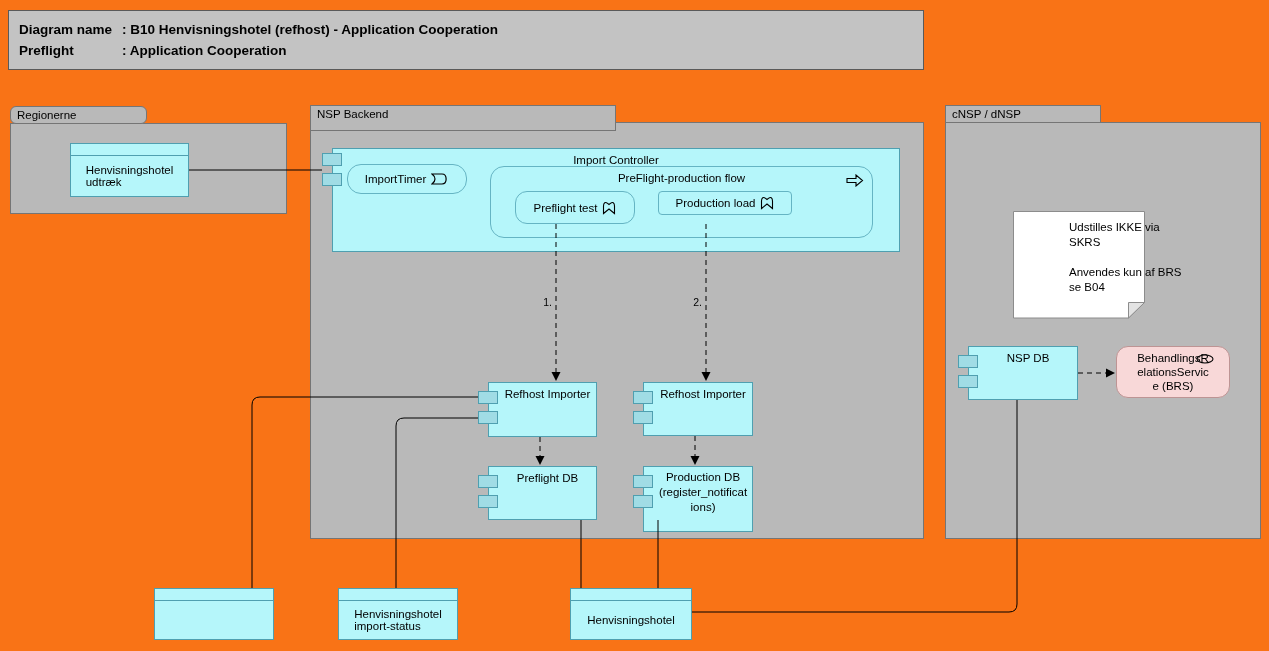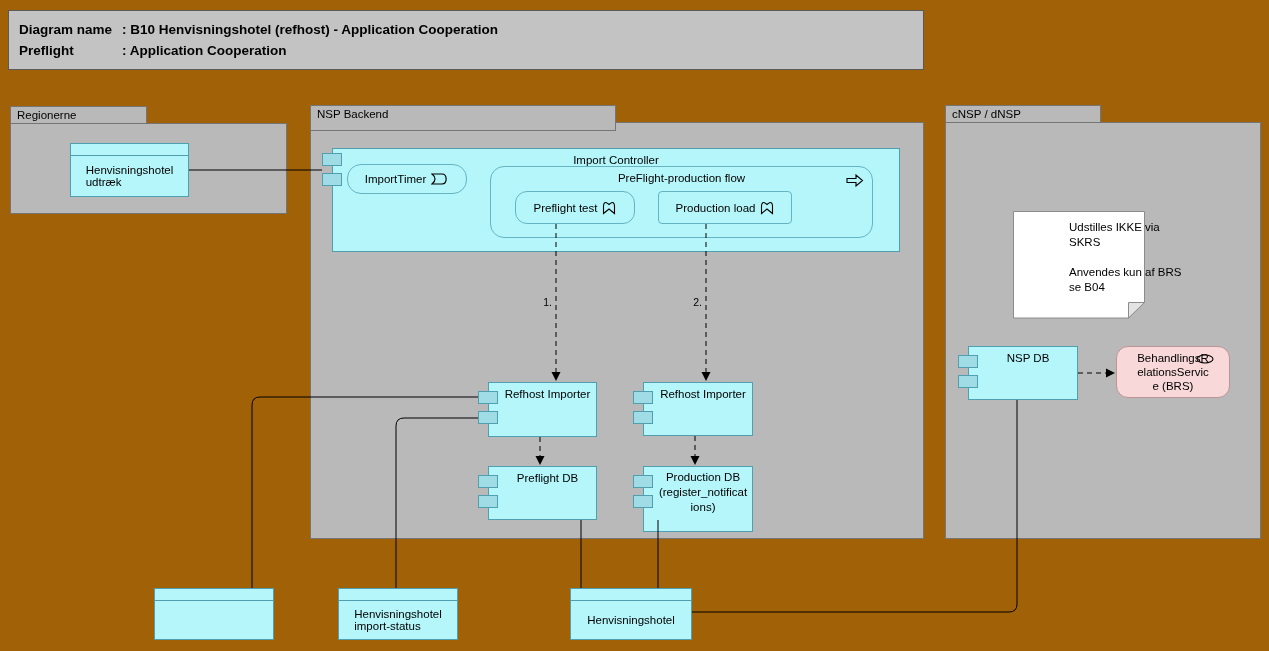--- a/index.html
+++ b/index.html
@@ -1,16 +1,16 @@
 <!DOCTYPE html>
 <html style="--title_fill: #c3c3c3; --title_border: #5a5a5a; --group_fill: #b9b9b9; --group_border: #757575; --cyan_fill: #b5f6fa; --cyan_border: #4f9fb0; --cyan_tab_fill: #a0dce5; --rounded_border: #65b4c3; --pink_fill: #f8d8d8; --pink_border: #bd9494; --note_fill: #ffffff; --note_border: #8c8c8c; --line_color: #000000;"><head>
 <meta charset="utf-8">
 <style>
   html,body{margin:0;padding:0;background:#fff;}
-  #canvas{position:relative;width:1269px;height:651px;background:#a16207;overflow:hidden;
+  #canvas{position:relative;width:1269px;height:651px;background:#f97316;overflow:hidden;
           font-family:"Liberation Sans",sans-serif;color:#000;}
   .abs{position:absolute;box-sizing:border-box;}
   
   .title-block{background:var(--title_fill);border:1px solid var(--title_border);
                font-size:13.5px;font-weight:bold;padding:8px 0 0 10px;line-height:21px;}
   .title-label{display:inline-block;width:103px;}
   
   .group-tab{background:var(--group_fill);border:1px solid var(--group_border);
              font-size:11.5px;line-height:16px;padding:0 6px;z-index:1;}
   .group-body{background:var(--group_fill);border:1px solid var(--group_border);z-index:0;}
@@ -37,21 +37,21 @@
 </head>
 <body>
 
 <div id="canvas">
 
   <div class="abs title-block" style="left:8px;top:10px;width:916px;height:60px;">
     <div><span class="title-label">Diagram name</span><span>: B10 Henvisningshotel (refhost) - Application Cooperation</span></div>
     <div><span class="title-label">Preflight</span><span>: Application Cooperation</span></div>
   </div>
 
-  <div class="abs group-tab" style="left:10px;top:106px;width:137px;height:18px;">
+  <div class="abs group-tab" style="left:10px;top:106px;width:137px;height:18px;border-radius:6px;">
     <span>Regionerne</span>
   </div>
   <div class="abs group-body" style="left:10px;top:123px;width:277px;height:91px;"></div>
 
   <div class="abs group-tab" style="left:310px;top:105px;width:306px;height:26px;">
     <span>NSP Backend</span>
   </div>
   <div class="abs group-body" style="left:310px;top:122px;width:614px;height:417px;"></div>
 
   <div class="abs group-tab" style="left:945px;top:105px;width:156px;height:18px;">
@@ -85,21 +85,21 @@
     </svg>
   </div>
 
   <div class="abs rounded flexcenter" style="left:515px;top:191px;width:120px;height:33px;border-radius:12px;">
     <span>Preflight test</span>
     <svg class="icon" width="14" height="14" viewBox="0 0 14 14">
       <path d="M1.5,12.5 V5 C1.5,1.5 3.5,0.8 5.2,2.1 L7,3.5 L8.8,2.1 C10.5,0.8 12.5,1.5 12.5,5 V12.5 L7,8 Z" fill="none" stroke="#000" stroke-width="1.1"></path>
     </svg>
   </div>
 
-  <div class="abs rounded flexcenter" style="left:658px;top:191px;width:134px;height:33px;border-radius:4px;">
+  <div class="abs rounded flexcenter" style="left:658px;top:191px;width:134px;height:24px;border-radius:4px;">
     <span>Production load</span>
     <svg class="icon" width="14" height="14" viewBox="0 0 14 14">
       <path d="M1.5,12.5 V5 C1.5,1.5 3.5,0.8 5.2,2.1 L7,3.5 L8.8,2.1 C10.5,0.8 12.5,1.5 12.5,5 V12.5 L7,8 Z" fill="none" stroke="#000" stroke-width="1.1"></path>
     </svg>
   </div>
 
   <div class="abs cyan" style="left:488px;top:382px;width:109px;height:55px;">
     <div class="top-label" style="padding-left:10px;">Refhost Importer</div>
   </div>
   <div class="abs comp-tab" style="left:478px;top:391px;"></div>

